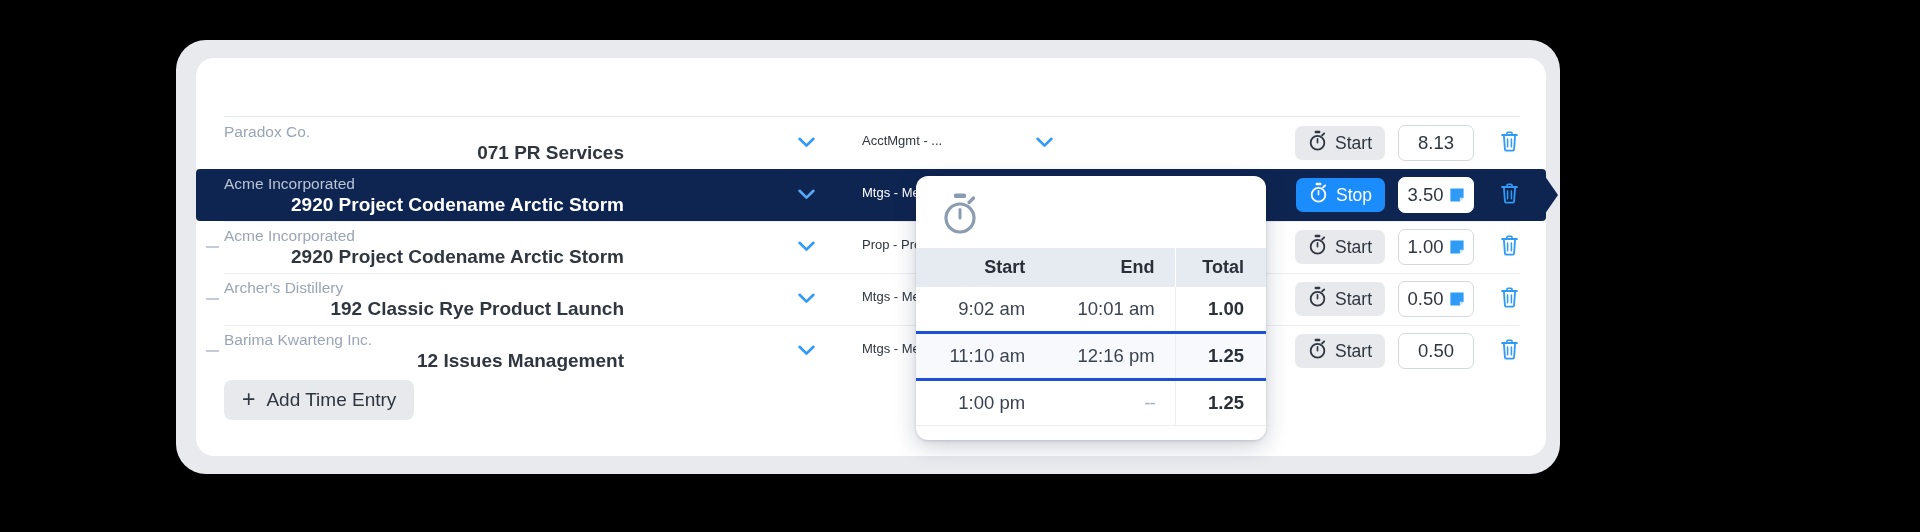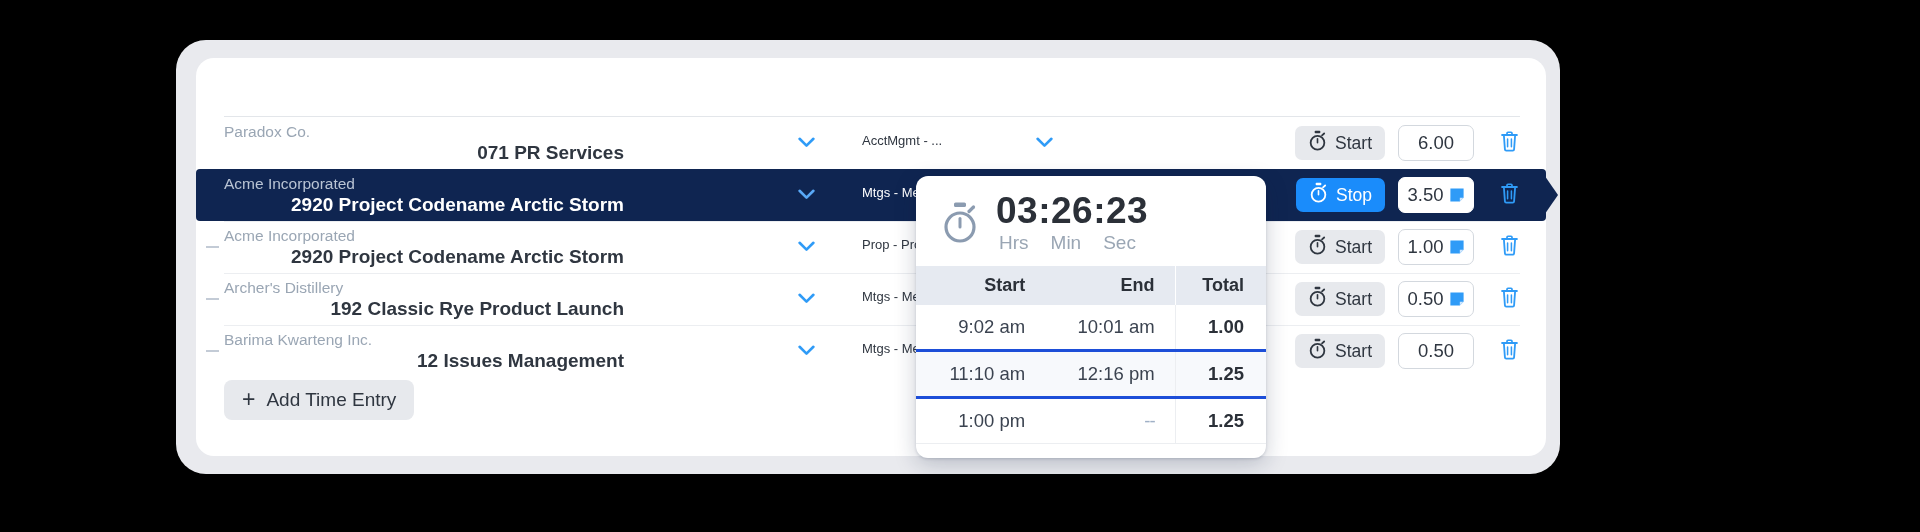--- a/index.html
+++ b/index.html
@@ -366,21 +366,21 @@
             <button class="btn-timer">
               <span><svg viewBox="0 0 20 22" width="19" height="21" fill="none">
                   <rect x="7" y="0.7" width="6" height="2.6" rx="0.9" fill="#2f3640"></rect>
                   <path d="M14.8 5.6 L17 3.6" stroke="#2f3640" stroke-width="1.9" stroke-linecap="round"></path>
                   <circle cx="10" cy="13.4" r="7.2" stroke="#2f3640" stroke-width="1.9"></circle>
                   <path d="M10 13.4 L10 9.2" stroke="#2f3640" stroke-width="1.7" stroke-linecap="round"></path>
                 </svg></span>
               <span>Start</span>
             </button>
             <div class="hours-box">
-              <span class="hours-val">6.00</span>
+              <span class="hours-val">8.13</span>
             </div>
             <button class="trash-btn">
               <span><svg viewBox="0 0 22 24" width="21" height="23" fill="none">
                   <path d="M3.2 5.2 h15.6" stroke="#2f9bf7" stroke-width="1.9" stroke-linecap="round"></path>
                   <path d="M8.4 5.2 V3.3 a1 1 0 0 1 1-1 h3.2 a1 1 0 0 1 1 1 V5.2" stroke="#2f9bf7" stroke-width="1.8" stroke-linejoin="round"></path>
                   <path d="M5.1 5.2 L6.2 20.3 a1.4 1.4 0 0 0 1.4 1.3 h6.8 a1.4 1.4 0 0 0 1.4-1.3 L16.9 5.2" stroke="#2f9bf7" stroke-width="1.9" stroke-linejoin="round"></path>
                   <path d="M9 9.4 V17.6 M13 9.4 V17.6" stroke="#2f9bf7" stroke-width="1.6" stroke-linecap="round"></path>
                 </svg></span>
             </button>
           </div>
@@ -573,28 +573,20 @@
   <div class="popover">
     <div class="pop-top">
       <span class="pop-stop-icon">
         <svg viewBox="0 0 40 44" width="40" height="44" fill="none">
           <rect x="14" y="1.5" width="12" height="4.5" rx="1.6" fill="#8b9bb0"></rect>
           <path d="M29 10.5 L33.5 6" stroke="#8b9bb0" stroke-width="3.2" stroke-linecap="round"></path>
           <circle cx="20" cy="26" r="14" stroke="#8b9bb0" stroke-width="3.2"></circle>
           <path d="M20 26 L20 17.5" stroke="#8b9bb0" stroke-width="3" stroke-linecap="round"></path>
         </svg>
       </span>
-      <div>
-        <div class="pop-time">03:26:23</div>
-        <div class="pop-units">
-          <span>Hrs</span>
-          <span>Min</span>
-          <span>Sec</span>
-        </div>
-      </div>
     </div>
 
     <table class="pop-table">
       <thead>
         <tr>
           <th class="c-start">Start</th>
           <th class="c-end">End</th>
           <th class="c-total">Total</th>
         </tr>
       </thead>

